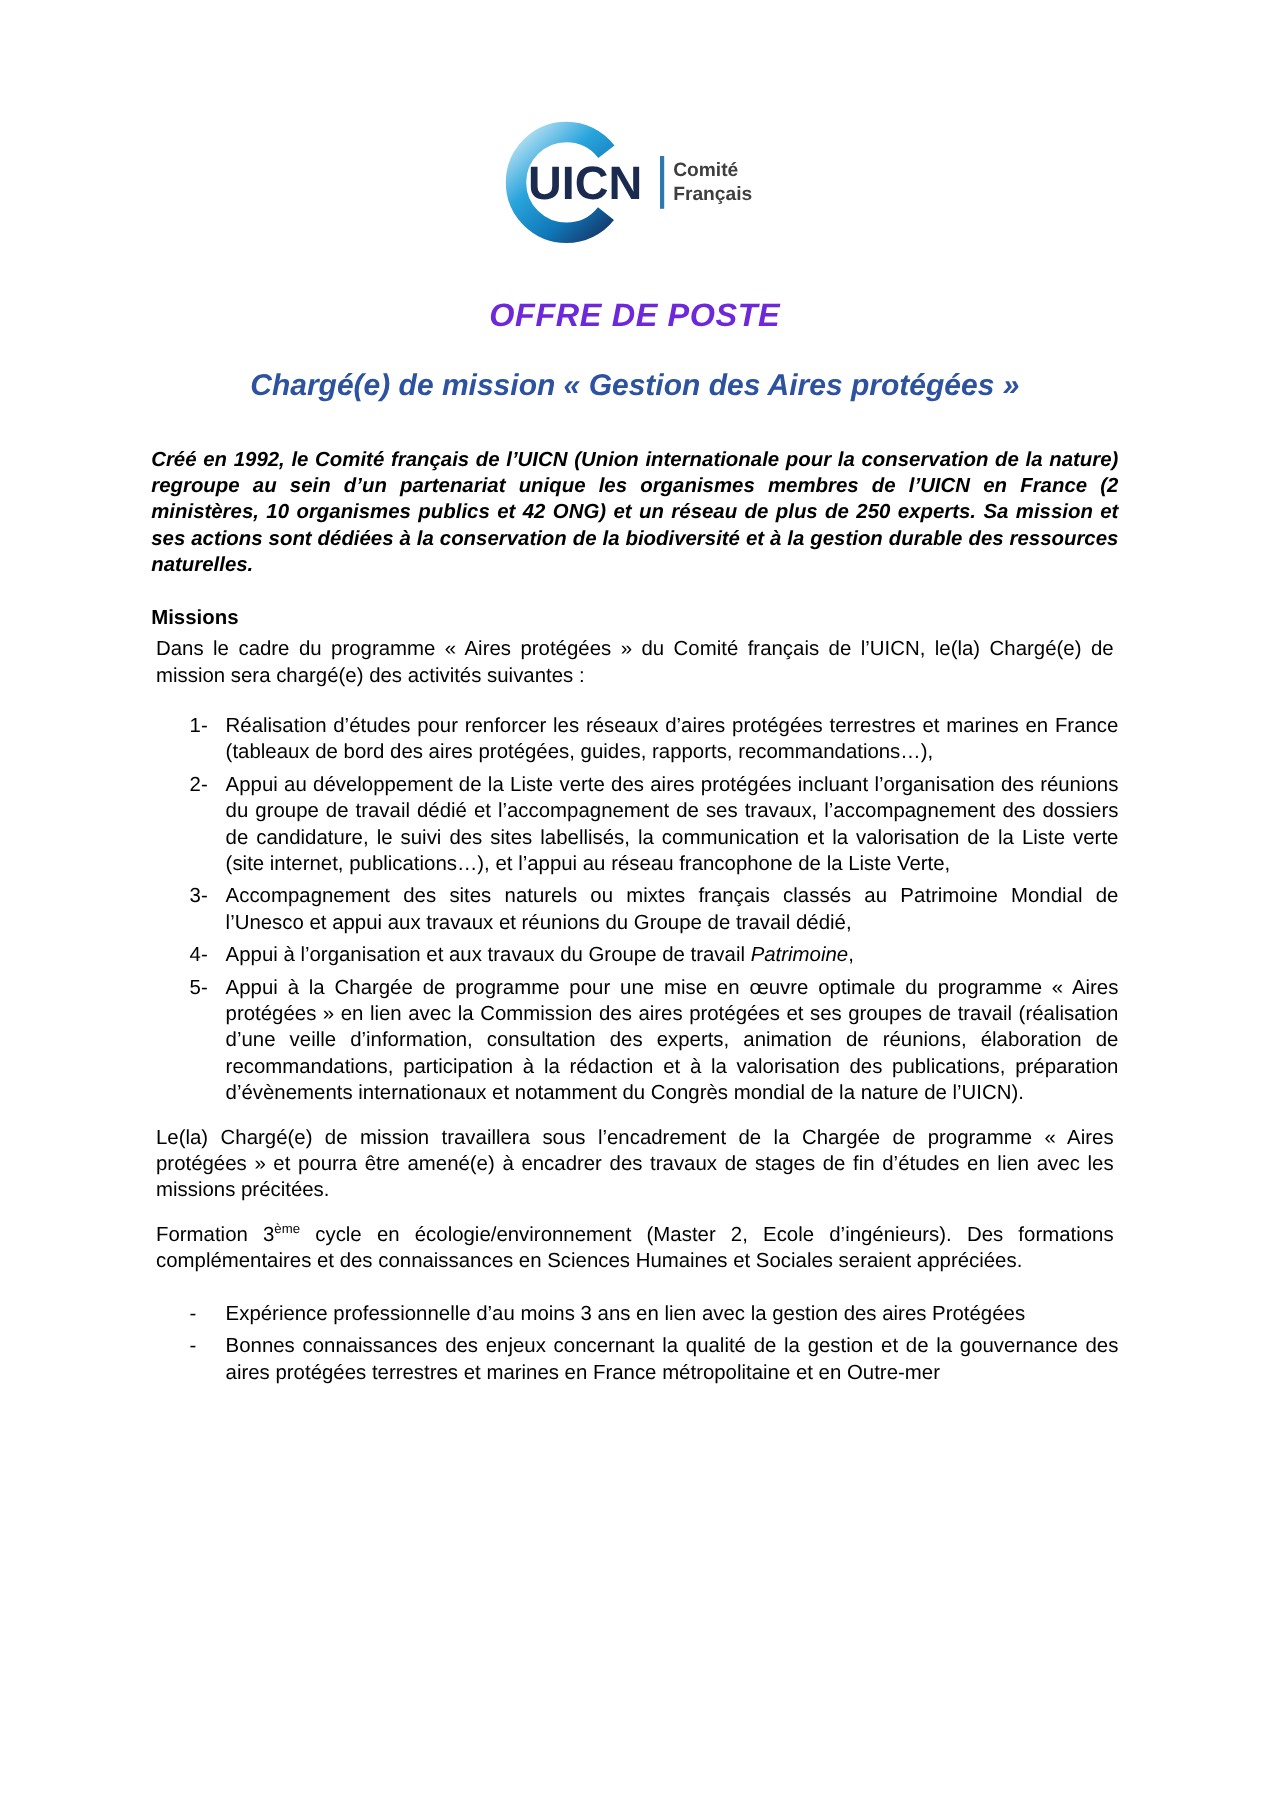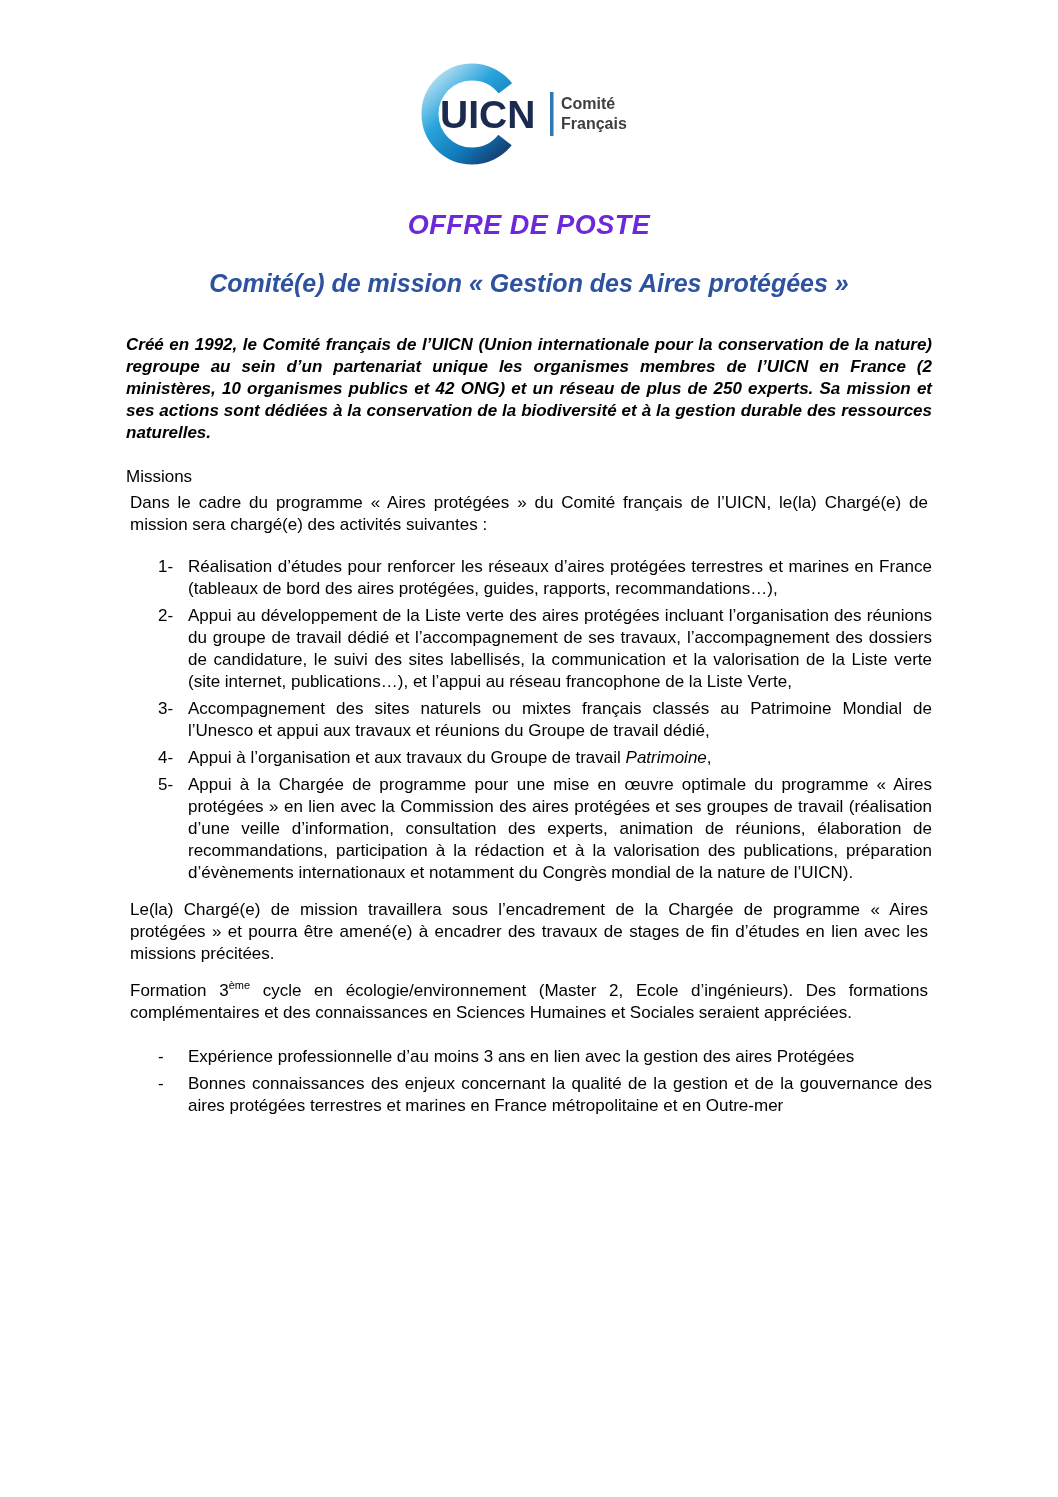--- a/index.html
+++ b/index.html
@@ -16,21 +16,21 @@
     font-size: 17px;
     line-height: 22px;
     color: #000000;
     overflow: hidden;
   }
   .content {
     padding: 0 126px;
   }
   
   .logo-wrap {
-    padding-top: 54px;
+    padding-top: 92px;
     text-align: center;
   }
   .logo-svg {
     display: inline-block;
   }
   .logo-svg text {
     font-family: "Liberation Sans", sans-serif;
   }
   .logo-acronym-text {
     font-size: 39px;
@@ -61,21 +61,21 @@
   }
   
   .intro-para {
     margin: 37px 0 0 0;
     text-align: justify;
     font-style: italic;
     font-weight: bold;
   }
   .section-heading {
     margin: 22px 0 0 0;
-    font-weight: normal;
+    font-weight: bold;
   }
   .section-heading.spaced {
     margin-top: 31px;
   }
   .body-para {
     margin: 4px;
     text-align: justify;
   }
   .body-para.gap-above {
     margin-top: 15px;
@@ -127,21 +127,21 @@
       </defs>
       <circle cx="57" cy="60" r="42" fill="none" stroke="url(#ringGrad)" stroke-width="17" stroke-dasharray="208 56" stroke-dashoffset="-28"></circle>
       <text class="logo-acronym-text" x="25" y="74" fill="#1A2B4F">UICN</text>
       <rect x="135" y="38" width="3.5" height="44" fill="#2D77B3"></rect>
       <text class="logo-org-text" x="146" y="55" fill="#3E3E3E">Comité</text>
       <text class="logo-org-text" x="146" y="75" fill="#3E3E3E">Français</text>
     </svg>
   </header>
 
   <h1 class="doc-title" style="color:#6d28d9">OFFRE DE POSTE</h1>
-  <h2 class="doc-subtitle" style="color:#2D52A0">Comité(e) de mission « Gestion des Aires protégées »</h2>
+  <h2 class="doc-subtitle" style="color:#2D52A0">Chargé(e) de mission « Gestion des Aires protégées »</h2>
 
   <div class="content">
 
     <p class="intro-para">Créé en 1992, le Comité français de l’UICN (Union internationale pour la conservation de la nature) regroupe au sein d’un partenariat unique les organismes membres de l’UICN en France (2 ministères, 10 organismes publics et 42 ONG) et un réseau de plus de 250 experts. Sa mission et ses actions sont dédiées à la conservation de la biodiversité et à la gestion durable des ressources naturelles.</p>
 
     <p class="section-heading">Missions</p>
     <p class="body-para">Dans le cadre du programme « Aires protégées » du Comité français de l’UICN, le(la) Chargé(e) de mission sera chargé(e) des activités suivantes :</p>
 
     <ol class="doc-list">
       <li class="list-item">

